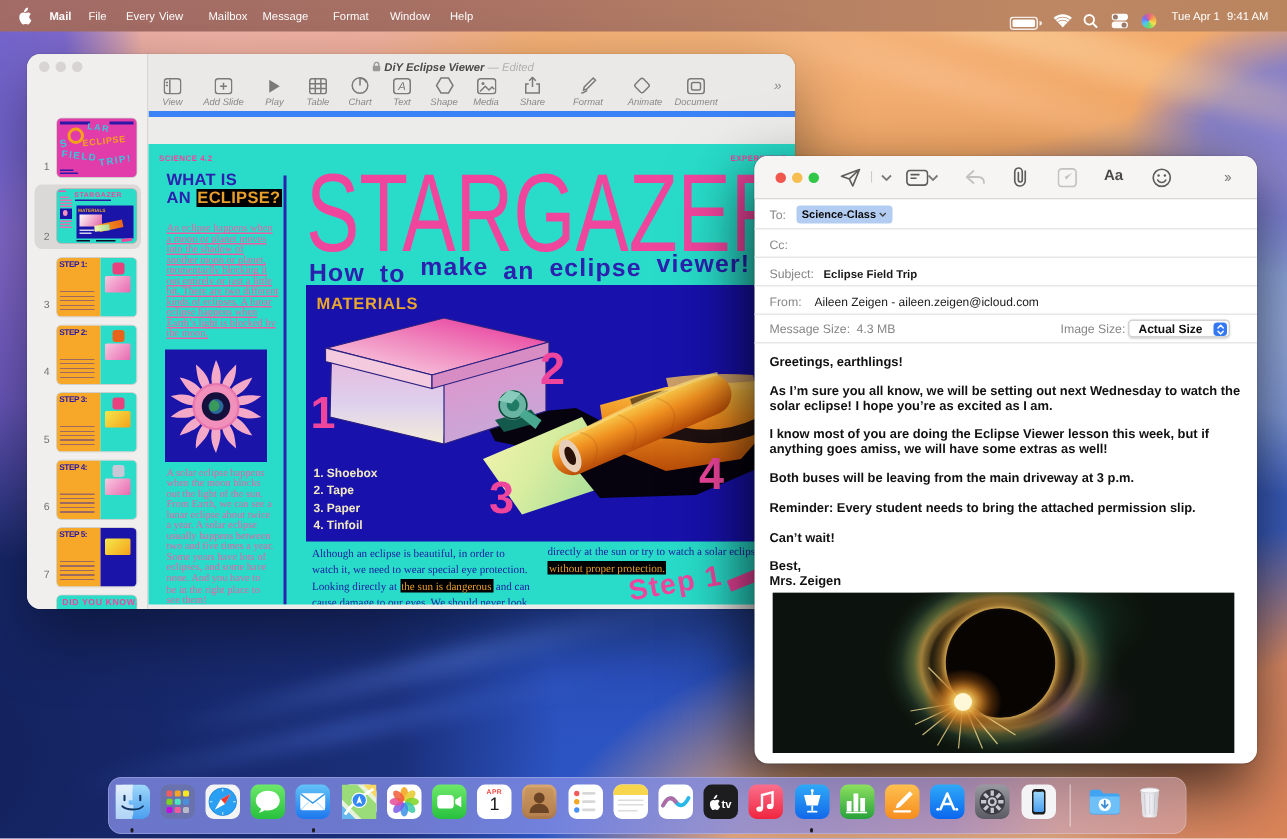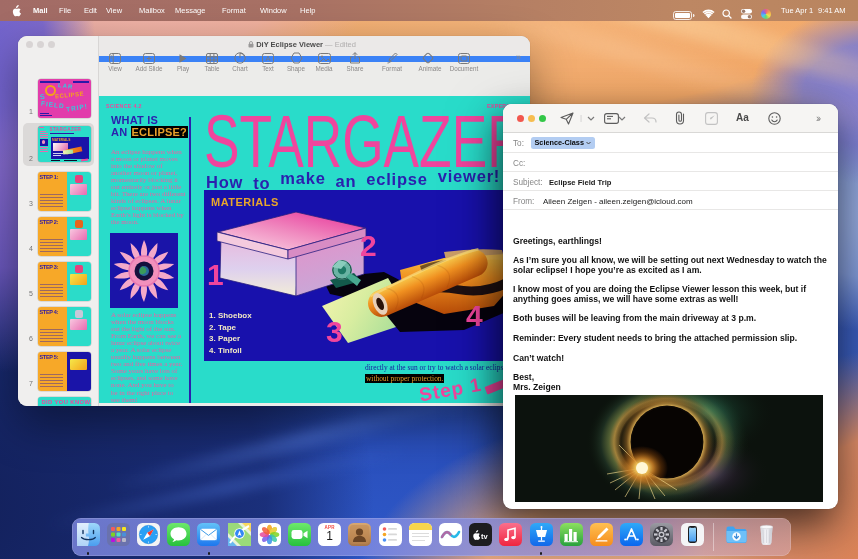--- a/index.html
+++ b/index.html
@@ -30,21 +30,21 @@
     background:linear-gradient(90deg, #a26b66 0%, #a87164 35%, #b57f64 60%, #bd8763 80%, #b9855f 100%);
     color:#fff; font-size:7.5px; }
   #menubar .item { position:absolute; top:0; height:26px; line-height:22px; }
 
   
   .win { position:absolute; border-radius:9px; }
 
   
   #keynote { left:18px; top:36px; width:512px; height:370px;
      background:#ececea; box-shadow: 0 18px 45px rgba(0,0,0,.42), 0 0 1px rgba(0,0,0,.3); }
-  #kn-toolbar { position:absolute; left:81px; top:0; right:0; height:26px; background:#ebe9e8; border-bottom:6px solid #3b82f6; border-top-right-radius:9px;}
+  #kn-toolbar { position:absolute; left:81px; top:0; right:0; height:42px; background:#ebe9e8; border-bottom:4px solid #3b82f6; border-top-right-radius:9px;font-style:italic;}
   #kn-side { position:absolute; left:0; top:0; width:81px; height:370px; background:#f0efee; border-top-left-radius:9px; border-bottom-left-radius:9px; border-right:1px solid #d8d6d5; overflow:hidden;}
   #kn-canvas { position:absolute; left:81px; top:42px; right:0; bottom:3px; background:#29dcca; overflow:hidden; border-bottom-right-radius:8px;margin-top:18px;}
   .tl { position:absolute; width:7px; height:7px; border-radius:50%; top:40px;}
   .kn-label { position:absolute; font-size:6.3px; color:#8a8888; top:29px; text-align:center; }
   .kn-ic { position:absolute; top:14px; color:#7c7a7a; }
   .th { position:absolute; left:19.5px; width:53px; height:39px; border-radius:3px; overflow:hidden;
         box-shadow:0 0 0 0.5px rgba(0,0,0,.18); }
   .thnum { position:absolute; left:0; width:15px; text-align:right; font-size:7px; color:#737373; }
   .step { display:flex; }
   .stepL { width:29px; height:100%; background:#f7a828; position:relative; }
@@ -89,21 +89,21 @@
 <div class="streak" style="left:400px; top:8px; width:560px; height:26px; background:linear-gradient(90deg, rgba(252,212,160,0), rgba(252,214,164,.8) 30%, rgba(250,205,150,.5) 70%, rgba(250,205,150,0)); transform:rotate(16deg); filter:blur(6px); opacity:.8;"></div>
 <div class="streak" style="left:430px; top:52px; width:460px; height:20px; background:linear-gradient(90deg, rgba(250,200,150,0), rgba(248,196,148,.7) 40%, rgba(248,196,148,0)); transform:rotate(16deg); filter:blur(7px); opacity:.7;"></div>
 <div class="streak" style="left:100px; top:430px; width:420px; height:16px; background:linear-gradient(90deg, rgba(90,130,230,0), rgba(95,135,235,.55) 50%, rgba(95,135,235,0)); transform:rotate(-14deg); filter:blur(6px); opacity:.8;"></div>
 <div class="streak" style="left:40px; top:480px; width:380px; height:14px; background:linear-gradient(90deg, rgba(80,120,225,0), rgba(85,125,230,.5) 50%, rgba(85,125,230,0)); transform:rotate(-12deg); filter:blur(6px); opacity:.7;"></div>
 <div id="menubar">
   <span class="item" style="left:12px; top:-0.5px;"><svg width="9" height="21" viewBox="0 0 9 21">
         <path d="M4.7 6.1c.5-.6 1.3-1.1 2-1.1.1.8-.2 1.5-.7 2.1-.5.6-1.2 1-2 1-.1-.7.3-1.5.7-2zm1.9 2.3c.7 0 1.5.4 2 1-1.6 1-1.4 3.3.4 4-.3.9-.8 1.8-1.5 2.5-.5.5-1 .6-1.6.3-.6-.3-1.1-.3-1.7 0-.6.3-1.1.2-1.6-.3C1.2 14.4.5 12 1 10.4c.4-1.2 1.4-2 2.5-2 .5 0 1 .3 1.5.3.5 0 1-.3 1.6-.3z" fill="#fff"></path>
       </svg></span>
   <span class="item" style="left:33px; font-weight:bold;">Mail</span>
   <span class="item" style="left:59px;">File</span>
-  <span class="item" style="left:84px;">Edit</span>
+  <span class="item" style="left:84px;">Every</span>
   <span class="item" style="left:106px;">View</span>
   <span class="item" style="left:139px;">Mailbox</span>
   <span class="item" style="left:175px;">Message</span>
   <span class="item" style="left:222px;">Format</span>
   <span class="item" style="left:260px;">Window</span>
   <span class="item" style="left:300px;">Help</span>
   <span class="item" style="left:673px; top:7px;"><svg width="22" height="9" viewBox="0 0 22 9">
         <rect x="0.5" y="0.5" width="18" height="8" rx="2.2" fill="none" stroke="#fff" stroke-opacity=".85" stroke-width="1"></rect>
         <rect x="2" y="2" width="15" height="5" rx="1" fill="#fff"></rect>
         <path d="M20 3v3c1 0 1.6-.6 1.6-1.5S21 3 20 3z" fill="#fff" fill-opacity=".85"></path>
@@ -299,21 +299,21 @@
           <rect x="3" y="3" width="6" height="5" rx="1" fill="none" stroke="#7a7a7a"></rect>
         </svg></div>
     <div class="kn-label" style="left:339px; width:52px;">Document</div>
     <div class="abs" style="left:417px; top:16px; color:#8a8888; font-size:9px; letter-spacing:-1px;">»</div>
   </div>
   <div id="kn-canvas">
     <div class="abs" style="left:7px; top:7px; font-size:5.3px; font-weight:bold; color:#f0459d; letter-spacing:0.3px;">SCIENCE 4.2</div>
     <div class="abs" style="left:388px; top:6.5px; font-size:5.3px; font-weight:bold; color:#f0459d; letter-spacing:0.3px; white-space:nowrap;">EXPERIMENT #11</div>
 
     <div class="abs" style="left:12px; top:18px; font-size:11px; font-weight:bold; color:#2b21ae; letter-spacing:0.2px; line-height:12px;">WHAT IS<br>AN <span style="background:#000; color:#e8a02b; padding:0 1px;">ECLIPSE?</span></div>
-    <div class="abs knserif" style="left:12px; top:53px;">An eclipse happens when<br>a moon or planet moves<br>into the shadow of<br>another moon or planet,<br>momentarily blocking it<br>out entirely or just a little<br>bit. There are two different<br>kinds of eclipses. A lunar<br>eclipse happens when<br>Earth’s light is blocked by<br>the moon.</div>
+    <div class="abs knserif" style="left:12px; top:53px;text-decoration:underline;">An eclipse happens when<br>a moon or planet moves<br>into the shadow of<br>another moon or planet,<br>momentarily blocking it<br>out entirely or just a little<br>bit. There are two different<br>kinds of eclipses. A lunar<br>eclipse happens when<br>Earth’s light is blocked by<br>the moon.</div>
     <div class="abs" style="left:11px; top:137px; width:68px; height:75px; background:#1a14a8;">
       <svg width="68" height="75" viewBox="0 0 68 75">
         <g transform="translate(34,38)">
           <g fill="#f4a9c9">
             <path d="M0 -31 C3 -25 4 -20 2.5 -14.5 L-2.5 -14.5 C-4 -20 -2 -25 0 -31 Z" transform="rotate(0.0)"></path>
             <path d="M0 -31 C3 -25 4 -20 2.5 -14.5 L-2.5 -14.5 C-4 -20 -2 -25 0 -31 Z" transform="rotate(25.7)"></path>
             <path d="M0 -31 C3 -25 4 -20 2.5 -14.5 L-2.5 -14.5 C-4 -20 -2 -25 0 -31 Z" transform="rotate(51.4)"></path>
             <path d="M0 -31 C3 -25 4 -20 2.5 -14.5 L-2.5 -14.5 C-4 -20 -2 -25 0 -31 Z" transform="rotate(77.1)"></path>
             <path d="M0 -31 C3 -25 4 -20 2.5 -14.5 L-2.5 -14.5 C-4 -20 -2 -25 0 -31 Z" transform="rotate(102.9)"></path>
             <path d="M0 -31 C3 -25 4 -20 2.5 -14.5 L-2.5 -14.5 C-4 -20 -2 -25 0 -31 Z" transform="rotate(128.6)"></path>
@@ -411,20 +411,21 @@
         <text x="262" y="136" font-size="30" font-weight="bold" fill="#f0459d">4</text>
 
         <text x="7" y="16" font-size="11" font-weight="bold" fill="#e8a62b" letter-spacing="0.5">MATERIALS</text>
         <text x="5" y="128" font-size="8" font-weight="bold" fill="#f2e9c4" font-family="Liberation Sans">1. Shoebox</text>
         <text x="5" y="139.5" font-size="8" font-weight="bold" fill="#f2e9c4" font-family="Liberation Sans">2. Tape</text>
         <text x="5" y="151" font-size="8" font-weight="bold" fill="#f2e9c4" font-family="Liberation Sans">3. Paper</text>
         <text x="5" y="162.5" font-size="8" font-weight="bold" fill="#f2e9c4" font-family="Liberation Sans">4. Tinfoil</text>
       </svg>
     </div>
 
+    <div class="abs cap" style="left:109px; top:268px; width:146px;">Although an eclipse is beautiful, in order to watch it, we need to wear special eye protection. Looking directly at <span class="hl">the sun is dangerous</span> and can cause damage to our eyes. We should never look</div>
     <div class="abs cap" style="left:266px; top:267px; width:150px;">directly at the sun or try to watch a solar eclipse <span class="hl">without proper protection.</span></div>
 
     <div class="abs" id="step1">Step 1</div>
     <div class="abs" style="left:386px; top:286px; width:26px; height:8px; background:#f0459d; transform:rotate(-22deg); border-radius:1px;"></div>
   </div>
   <div class="tl" style="left:8px;  background:#d8d4d4; top:4.5px;"></div>
   <div class="tl" style="left:19px; background:#d8d4d4; top:4.5px;"></div>
   <div class="tl" style="left:30px; background:#d8d4d4; top:4.5px;"></div>
 </div>
 <div class="win" id="mail">
@@ -492,27 +493,40 @@
       <span class="abs mlab" style="left:10px; top:5.5px;">Cc:</span>
     </div>
   <div class="mrow" style="top:68px; height:19px;">
     <span class="abs mlab" style="left:10px; top:5.5px;">Subject:</span>
     <span class="abs mval" style="left:46px; top:5.5px; font-weight:bold; font-size:7.6px;">Eclipse Field Trip</span>
   </div>
   <div class="mrow" style="top:87px; height:19px;">
     <span class="abs mlab" style="left:10px; top:5.5px;">From:</span>
     <span class="abs mval" style="left:40px; top:5.5px; font-size:8px;">Aileen Zeigen - aileen.zeigen@icloud.com</span>
   </div>
+  <div class="mrow" style="top:106px; height:18.5px;">
+    <span class="abs mlab" style="left:10px; top:5px;">Message Size:</span>
+    <span class="abs mlab" style="left:68px; top:5px;">4.3 MB</span>
+    <span class="abs mlab" style="left:204px; top:5px;">Image Size:</span>
+    <span class="abs" style="left:249px; top:3px; width:68px; height:11.5px; background:#fff; border:0.5px solid #d4d4d4; border-radius:3px; box-shadow:0 0.5px 1.5px rgba(0,0,0,.15);">
+      <span class="abs" style="left:6px; top:0.5px; font-size:8px; font-weight:bold; color:#111;">Actual Size</span>
+      <span class="abs" style="right:1px; top:0.75px; width:9.5px; height:9.5px; background:#3478f6; border-radius:2.5px;">
+          <svg width="9.5" height="9.5" viewBox="0 0 9.5 9.5" style="display:block;">
+            <path d="M3 3.7 L4.75 1.9 L6.5 3.7 M3 5.8 L4.75 7.6 L6.5 5.8" fill="none" stroke="#fff" stroke-width="1" stroke-linecap="round" stroke-linejoin="round"></path>
+          </svg>
+        </span>
+    </span>
+  </div>
   <div class="abs" style="left:10px; top:132.5px; width:315px; font-size:8.6px; color:#111; line-height:9.6px;">
     <p>Greetings, earthlings!</p>
     <p style="margin-top:10px;">As I’m sure you all know, we will be setting out next Wednesday to watch the solar eclipse! I hope you’re as excited as I am.</p>
     <p style="margin-top:10px;">I know most of you are doing the Eclipse Viewer lesson this week, but if anything goes amiss, we will have some extras as well!</p>
     <p style="margin-top:10px;">Both buses will be leaving from the main driveway at 3 p.m.</p>
     <p style="margin-top:10px;">Reminder: Every student needs to bring the attached permission slip.</p>
-    <p style="margin-top:10px;">Can’t watch!</p>
+    <p style="margin-top:10px;">Can’t wait!</p>
     <p style="margin-top:10px;">Best,<br>Mrs. Zeigen</p>
   </div>
   <div class="abs" id="eclipsephoto" style="left:12px; top:291px; width:308px; height:107px;">
     <svg width="308" height="107" viewBox="0 0 308 107">
       <defs>
         <radialGradient id="corona" cx="0.5" cy="0.5" r="0.5">
           <stop offset="0.56" stop-color="#000000" stop-opacity="0"></stop>
           <stop offset="0.60" stop-color="#6a5426"></stop>
           <stop offset="0.66" stop-color="#b08c40"></stop>
           <stop offset="0.72" stop-color="#5a6838"></stop>

